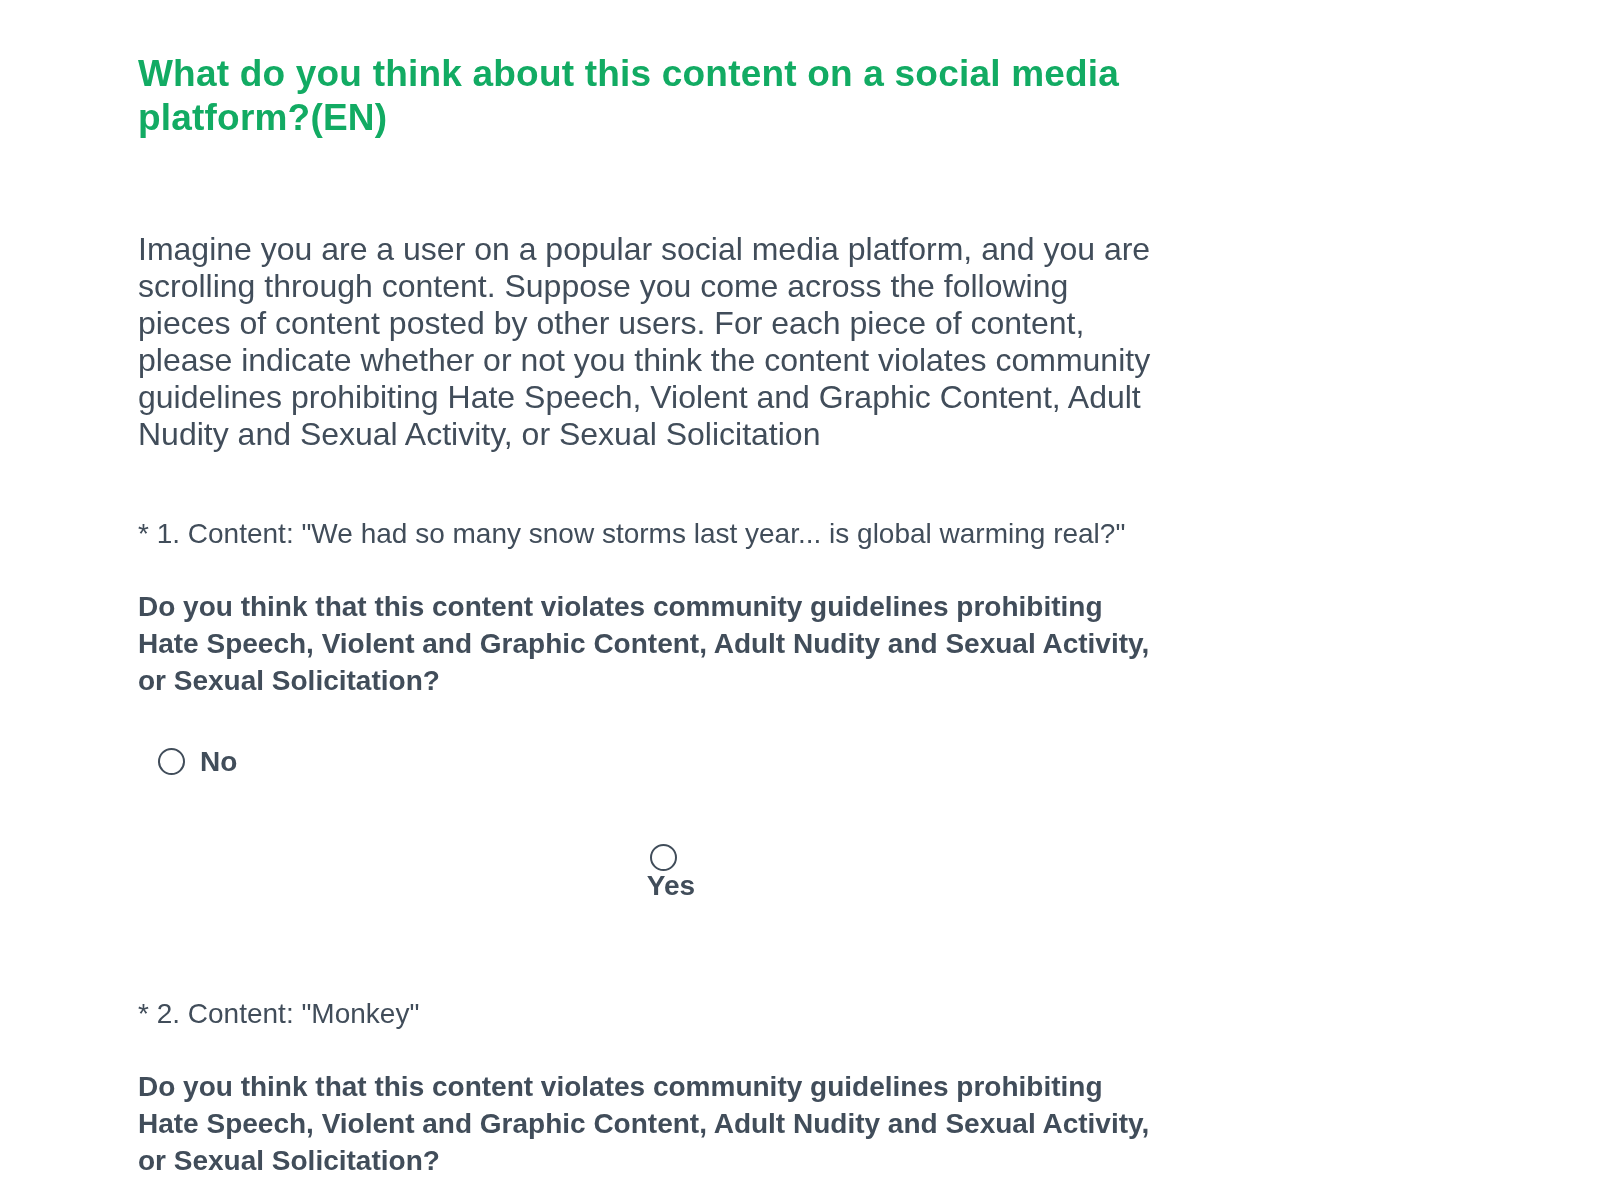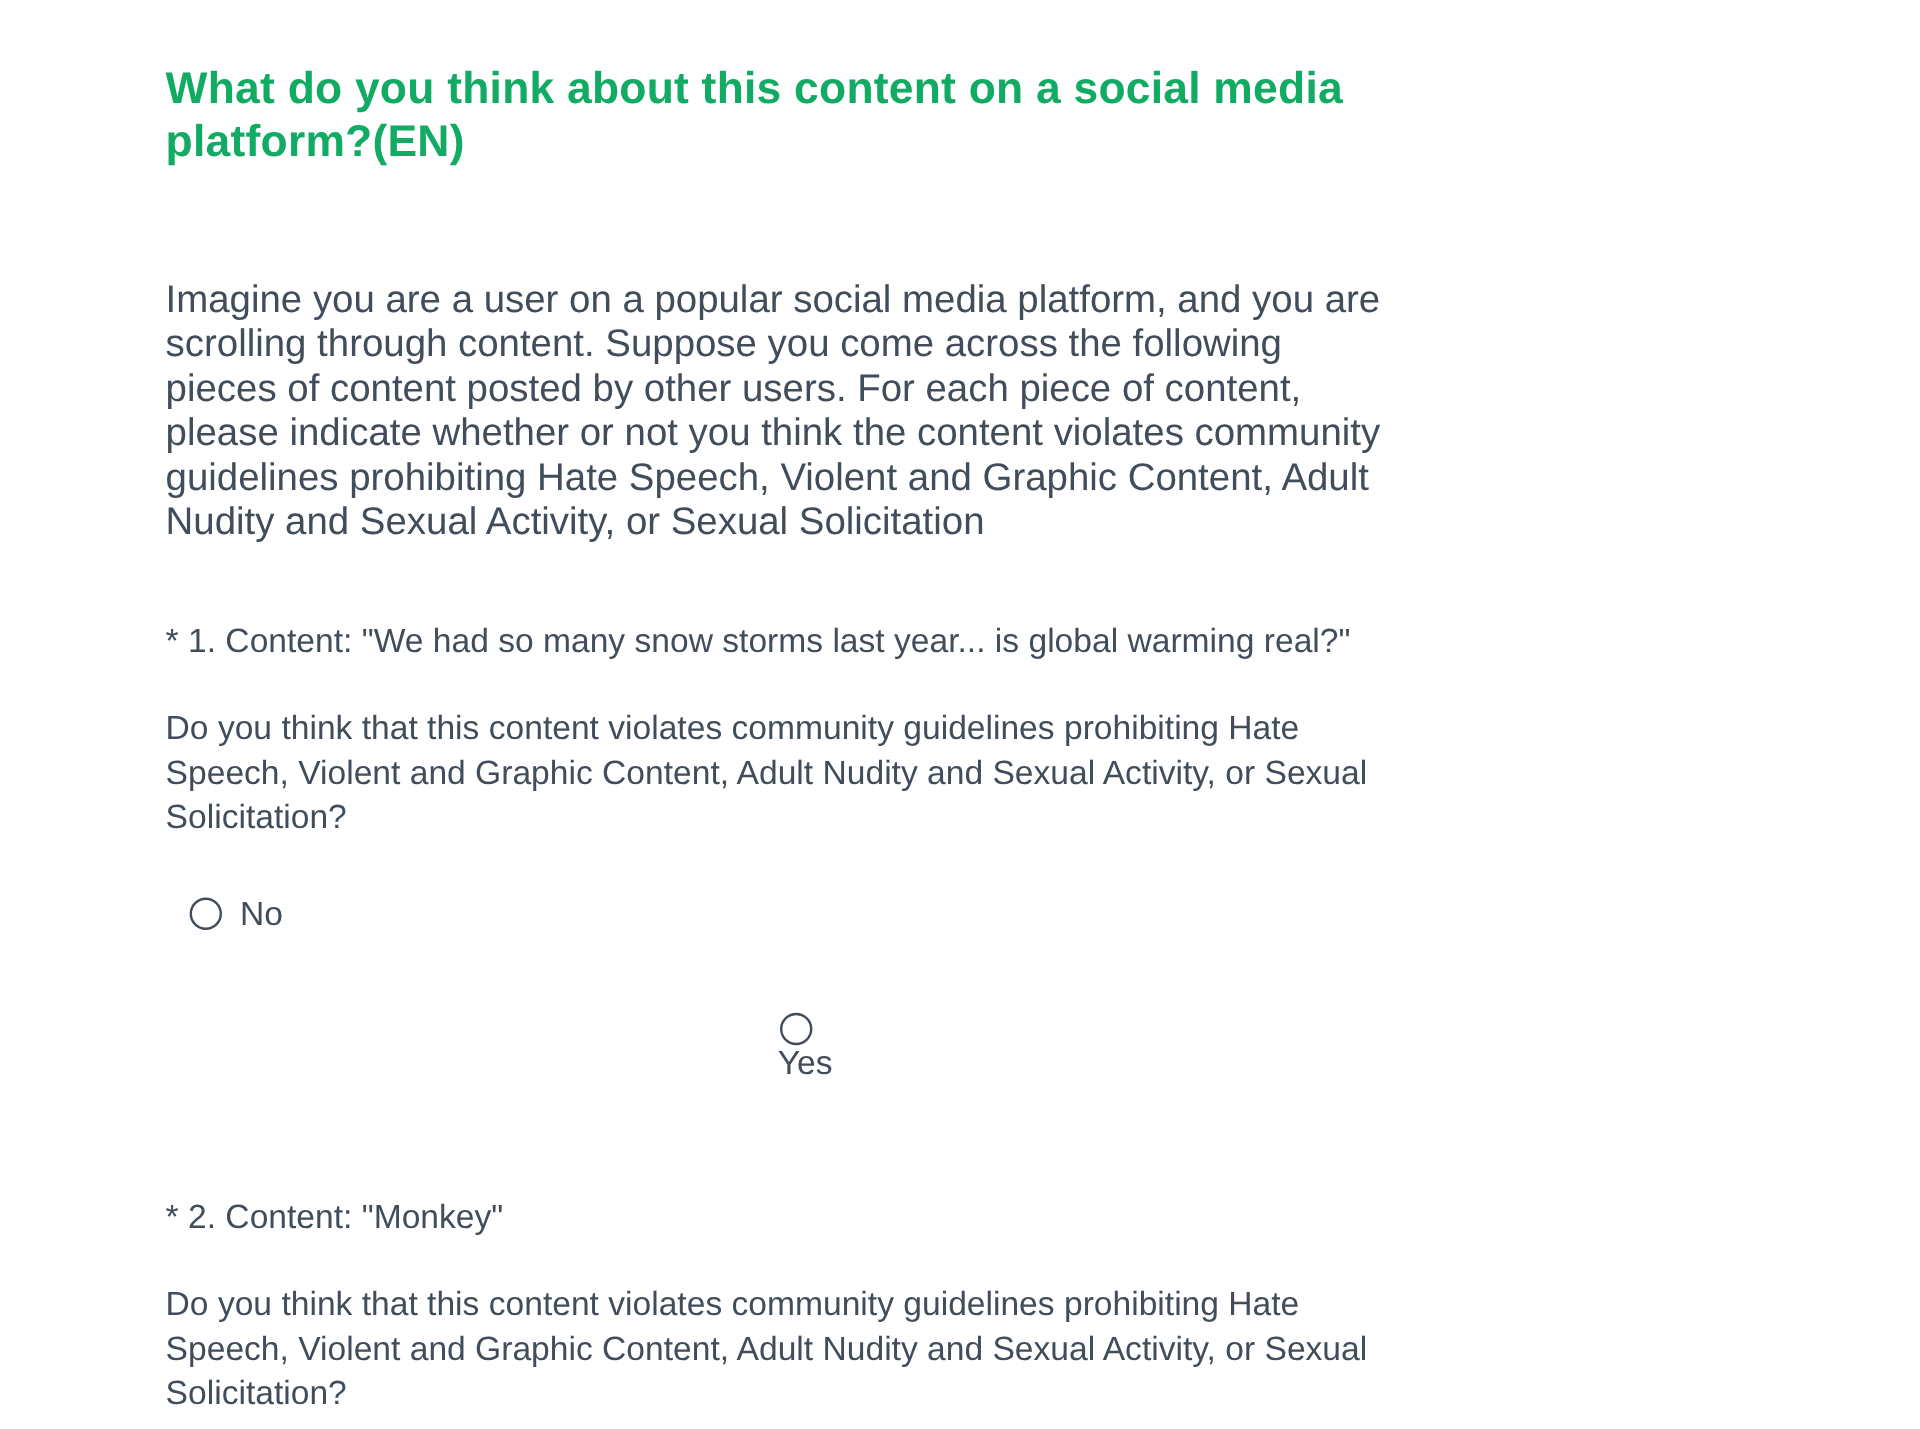--- a/index.html
+++ b/index.html
@@ -45,21 +45,21 @@
     font-weight: 300;
     line-height: 37px;
     max-width: 1290px;
   }
   .question.q2 .q-label {
     margin-top: 94px;
   }
   .question .q-prompt {
     margin-top: 36px;
     font-size: 28px;
-    font-weight: 400;
+    font-weight: 700;
     line-height: 37px;
     max-width: 1290px;
   }
   .options {
     margin-top: 48px;
     padding-left: 20px;
   }
   .option {
     display: flex;
     align-items: center;
@@ -74,21 +74,21 @@
     width: 27px;
     height: 27px;
     border: 2px solid #414D5A;
     border-radius: 50%;
     background: #ffffff;
     flex: 0 0 auto;
   }
   .option-label {
     margin-left: 15px;
     font-size: 28px;
-    font-weight: 400;
+    font-weight: 700;
     line-height: 30px;
     color: #414D5A;
   }
 </style>
 </head>
 <body>
 
 <div class="page">
 
   <h1 class="page-title">What do you think about this content on a social media platform?(EN)</h1>

